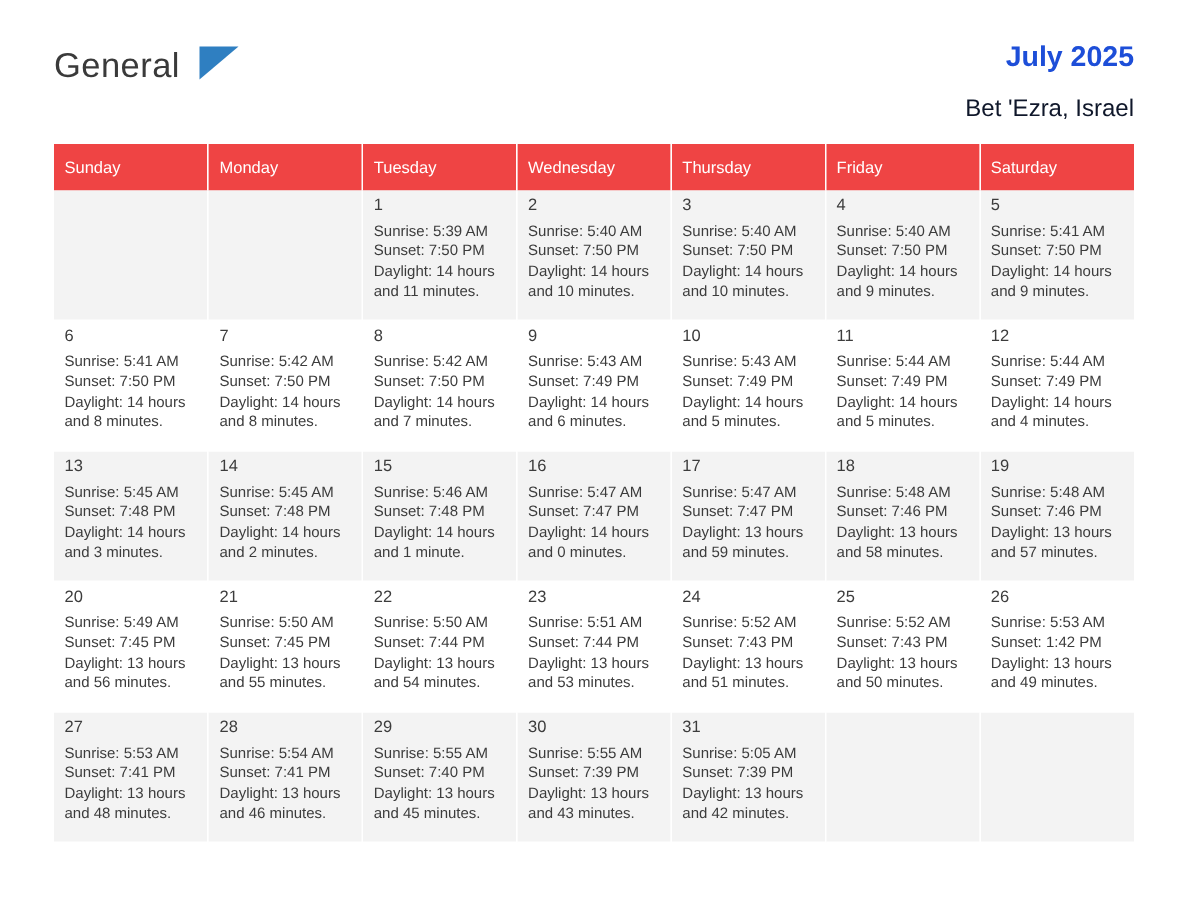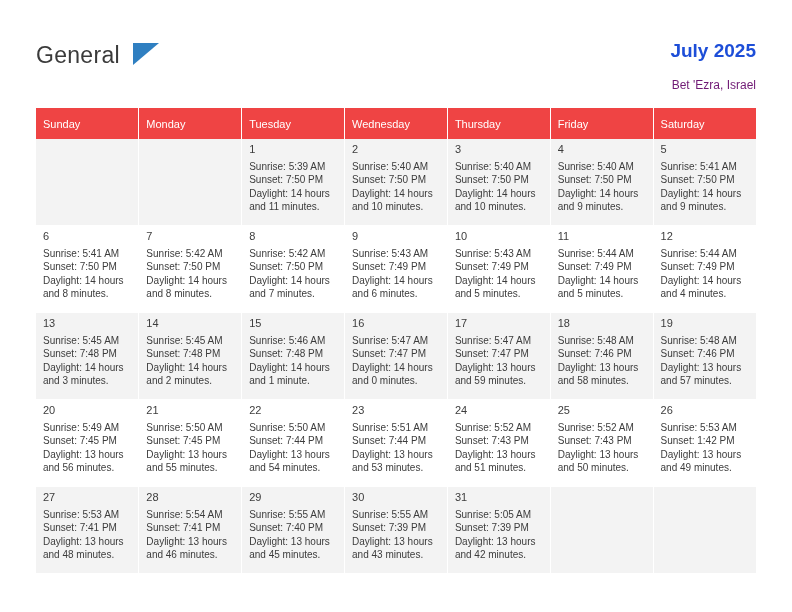--- a/index.html
+++ b/index.html
@@ -13,21 +13,21 @@
     font-family: "Liberation Sans", sans-serif;
     color: #333333;
     position: relative;
     overflow: hidden;
   }
   .page {
     position: relative;
     width: 792px;
     height: 612px;
     box-sizing: border-box;
-    padding: 12px 36px;
+    padding: 0 36px;
   }
   
   .header {
     position: relative;
     height: 96px;
   }
   .logo {
     position: absolute;
     left: 0px;
     top: 30px;
@@ -62,22 +62,22 @@
     top: 22px;
     text-align: right;
   }
   .title-main {
     font-size: 19px;
     color: #1d4ed8;
     font-weight: bold;
     line-height: 34px;
   }
   .title-sub {
-    font-size: 12px;
-    color: #701a75;
+    font-size: 16px;
+    color: #0f172a;
     line-height: 22px;
     margin-top: 6px;
   }
   
   .calendar {
     width: 720px;
     border-collapse: collapse;
     table-layout: fixed;
   }
   .calendar th {

